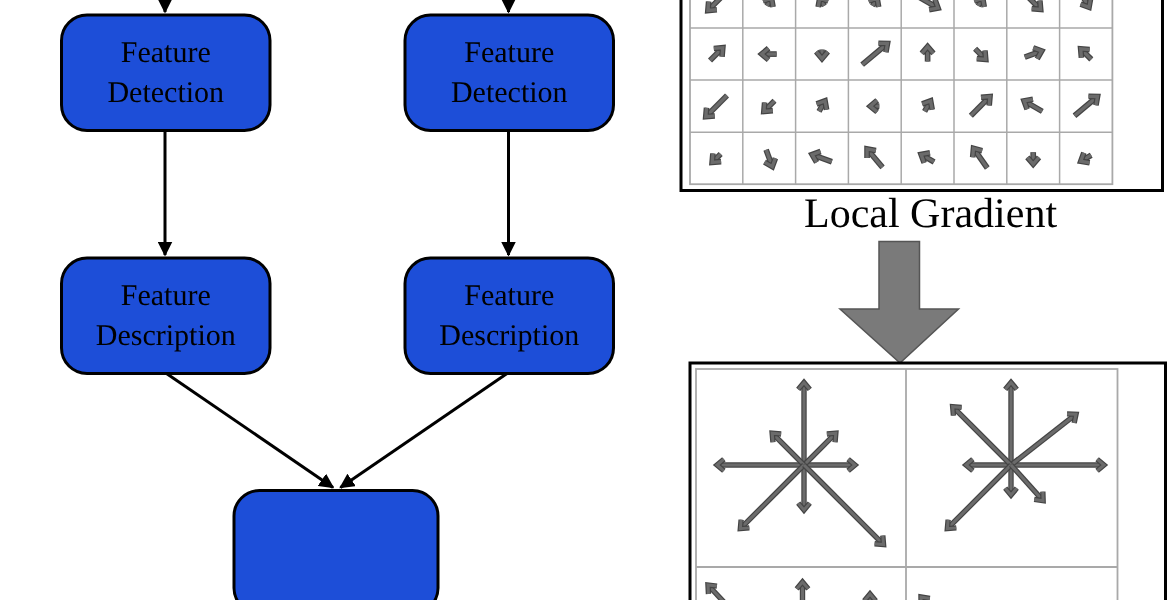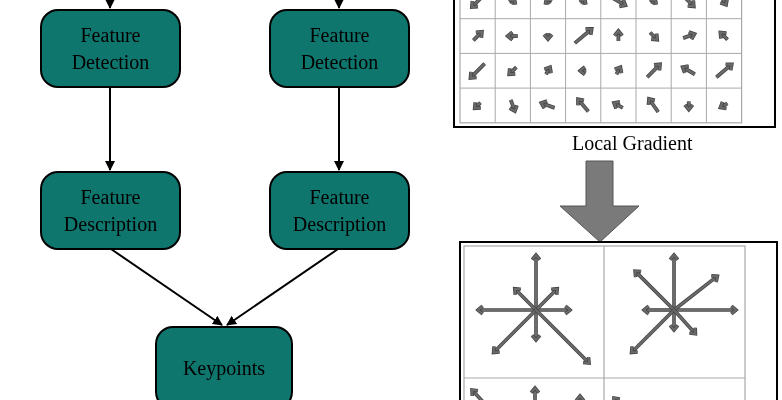--- a/index.html
+++ b/index.html
@@ -1,24 +1,24 @@
 <!DOCTYPE html>
 <html><head>
 <meta charset="utf-8">
 <style>
   html, body { margin: 0; padding: 0; background: #ffffff; }
   body { width: 782px; height: 400px; overflow: hidden; position: relative;
          font-family: "Liberation Serif", "DejaVu Serif", serif; color: #000; }
   #stage { position: absolute; left: 0; top: 0; width: 782px; height: 400px; }
   .node { position: absolute; box-sizing: border-box; border: 2px solid #000;
-          border-radius: 18px; background: #0f766e; display: flex; flex-direction: column;
+          border-radius: 18px; background: #1d4ed8; display: flex; flex-direction: column;
           align-items: center; justify-content: center; font-size: 20px; line-height: 27px;
           text-align: center; }
   .node span { display: block; }
-  .caption { position: absolute; font-size: 20px; line-height: 24px; margin-left: 36px; }
+  .caption { position: absolute; font-size: 28px; line-height: 24px; }
 </style>
 </head>
 <body>
 
 <div id="stage">
 
   <svg id="connectors" width="782" height="400" style="position:absolute;left:0;top:0;">
     <defs>
       <marker id="ah" markerWidth="10" markerHeight="10" refX="9" refY="5" orient="auto" markerUnits="userSpaceOnUse">
         <path d="M0,0 L10,5 L0,10 Z" fill="#000"></path>
@@ -384,17 +384,16 @@
   </div>
   <div class="node" style="left:40px;top:171px;width:141px;height:79px;">
     <span>Feature</span>
     <span>Description</span>
   </div>
   <div class="node" style="left:269px;top:171px;width:141px;height:79px;">
     <span>Feature</span>
     <span>Description</span>
   </div>
   <div class="node" style="left:155px;top:326px;width:138px;height:84px;">
-    <span>Keypoints</span>
   </div>
 
   <div class="caption" style="left:536px;top:131px;">Local Gradient</div>
 </div>
 
 </body></html>

